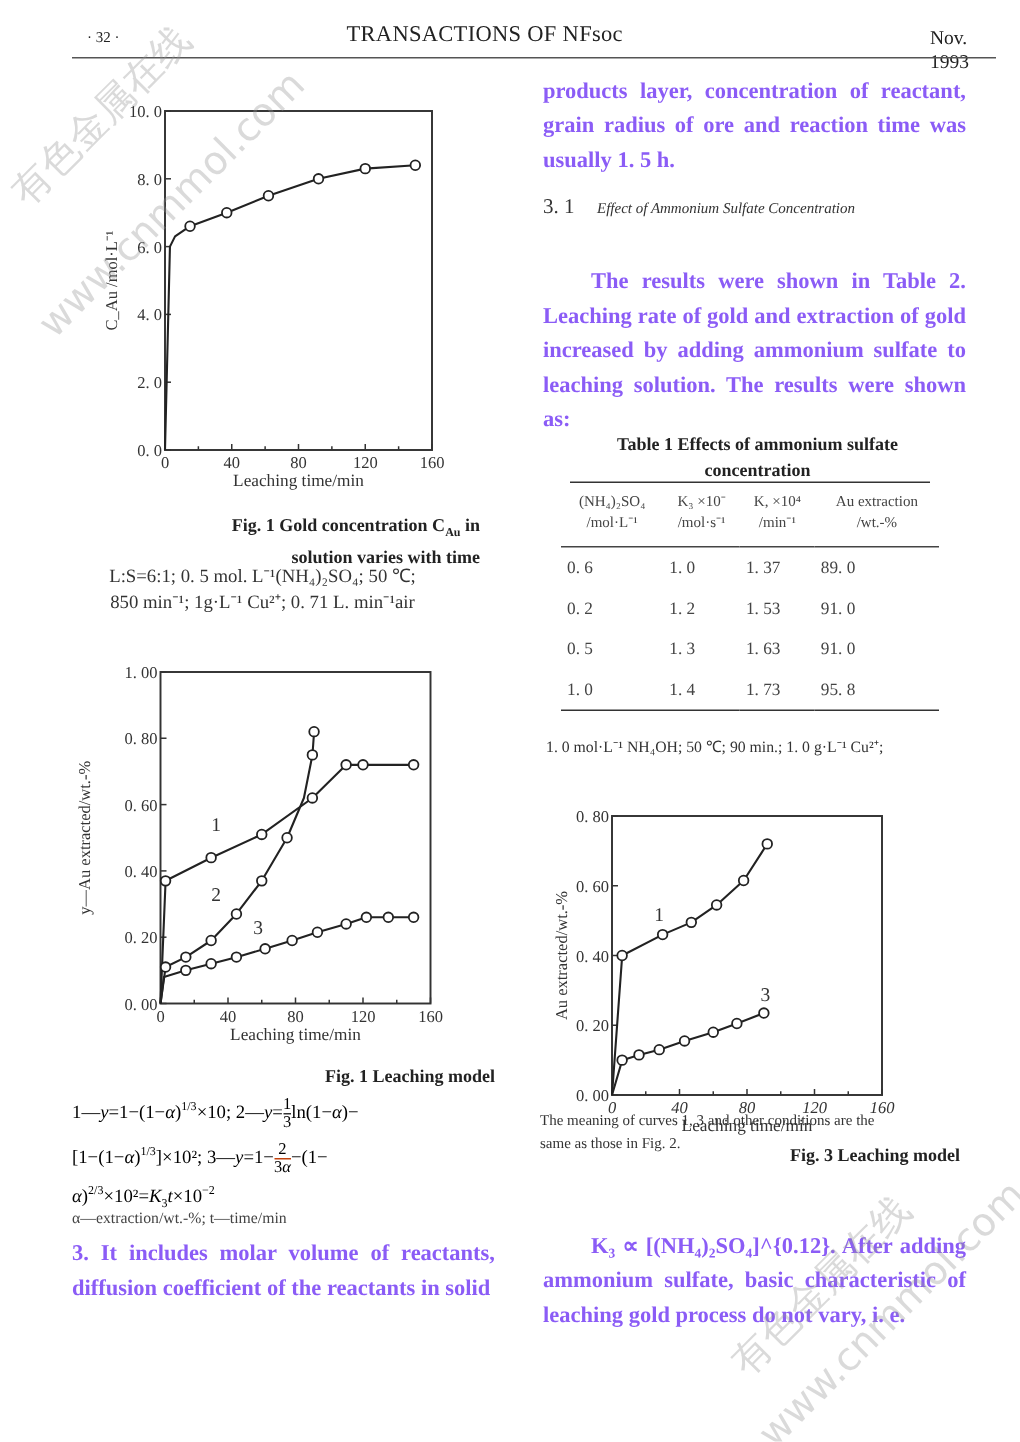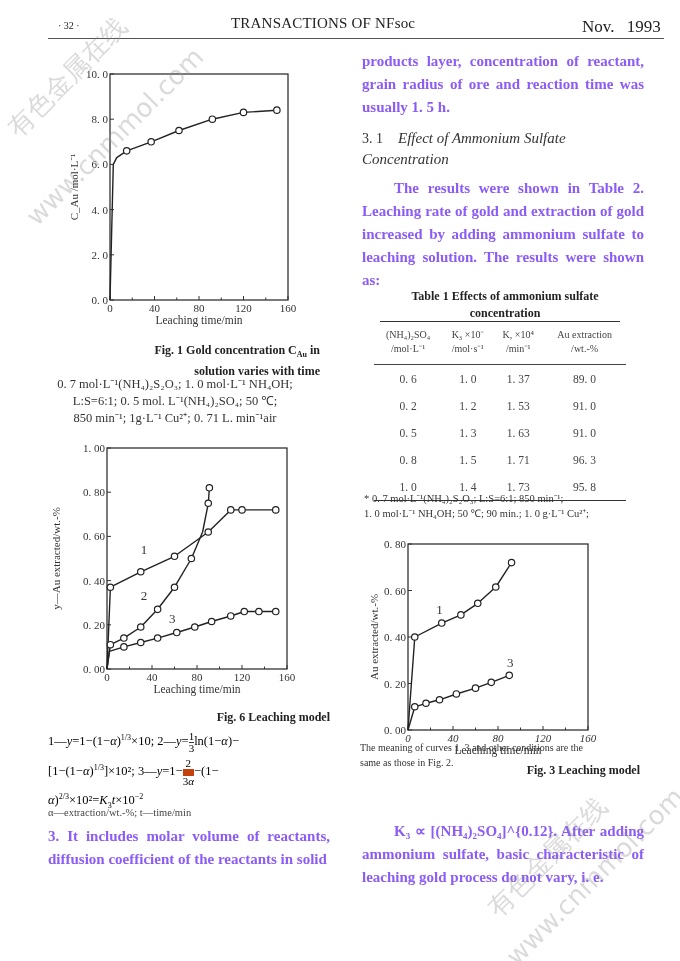--- a/index.html
+++ b/index.html
@@ -1,30 +1,30 @@
 <!DOCTYPE html>
 <html><head>
 <meta charset="utf-8">
 <style>
   html, body { margin:0; padding:0; background:#ffffff; }
   body { width:680px; height:961px; position:relative; overflow:hidden; font-family:"Liberation Serif", serif; color:#222; }
   .abs { position:absolute; }
   .header-left { left:58px; top:20px; font-size:10px;text-align:right; }
   .header-title { left:195px; top:15px; font-size:15px; letter-spacing:0.2px;margin-left:36px; }
-  .header-right { left:582px; top:17px; font-size:17px; word-spacing:8px; }
+  .header-right { left:620px; top:17px; font-size:13px; word-spacing:8px; }
   .header-rule { left:48px; top:38px; width:616px; height:0; border-top:1.5px solid #555; }
   .caption-bold { font-family:"Liberation Serif", serif; font-weight:bold; font-size:12px; text-align:right; }
   .cond { font-size:12.5px; line-height:17px; text-align:center; color:#333; }
   .body-text { font-size:15px; line-height:23px; text-align:justify; color:#8b5cf6;font-weight:bold; }
   .section-head { font-size:14px; color:#333; }
-  .section-head i { font-size:15px; }
+  .section-head i { font-size:10px; }
   .tbl-title { font-weight:bold; font-size:12px; text-align:center; line-height:17px; }
   table.data { border-collapse:collapse; font-size:11.5px; color:#444; }
   table.data th { font-weight:normal; font-size:10px; line-height:14px; padding:6px 2px 8px 2px; color:#444;text-align:center; }
-  table.data td { text-align:center; height:27px; padding:0 4px; }
+  table.data td { text-align:left; height:27px; padding:0 4px; }
   .rule-thick { border-top:1.6px solid #333; }
   .note { font-size:10.5px; line-height:15px; color:#333; }
   .small { font-size:10.5px; line-height:14px; color:#444; }
   .formula { font-size:12.5px; line-height:20px; color:#000000; }
   svg text { font-family:"Liberation Serif", serif; }
   .wm { position:absolute; font-family:"DejaVu Sans", sans-serif; color:rgba(150,150,150,0.35); font-size:26px; transform:rotate(-45deg); transform-origin:left top; white-space:nowrap; pointer-events:none; }
 </style>
 </head>
 <body>
 
@@ -69,21 +69,20 @@
     <circle cx="138.97500000000002" cy="70.5" r="3.2" fill="#fff" stroke="#222" stroke-width="1.2"></circle>
     <circle cx="172.35" cy="59.19999999999999" r="3.2" fill="#fff" stroke="#222" stroke-width="1.2"></circle>
     <circle cx="203.5" cy="52.41999999999999" r="3.2" fill="#fff" stroke="#222" stroke-width="1.2"></circle>
     <circle cx="236.875" cy="50.15999999999997" r="3.2" fill="#fff" stroke="#222" stroke-width="1.2"></circle>
   </svg>
 <div class="abs caption-bold" style="left:30px;top:342px;width:290px;line-height:17px">
   <span>Fig. 1    Gold concentration C</span><sub style="font-size:8px">Au</sub><span> in</span><br>
   <span>solution varies with time</span>
 </div>
 <div class="abs cond" style="left:30px;top:376px;width:290px">
-  <div>0. 7 mol·L⁻¹(NH₄)₂S₂O₃; 1. 0 mol·L⁻¹ NH₄OH;</div>
   <div>L:S=6:1; 0. 5 mol. L⁻¹(NH₄)₂SO₄; 50 ℃;</div>
   <div>850 min⁻¹; 1g·L⁻¹ Cu²⁺; 0. 71 L. min⁻¹air</div>
 </div>
 
 <svg class="abs" style="left:40px;top:440px" width="280" height="265" id="fig2svg">
     <rect x="67" y="8" width="180" height="221" fill="none" stroke="#333" stroke-width="1.3"></rect>
     <line x1="67" y1="229" x2="67" y2="225" stroke="#333"></line>
     <line x1="89.5" y1="229" x2="89.5" y2="226.5" stroke="#333"></line>
     <text x="67" y="241" text-anchor="middle" font-size="11" fill="#333" font-style="normal">0</text>
     <line x1="112" y1="229" x2="112" y2="225" stroke="#333"></line>
@@ -136,24 +135,24 @@
     <circle cx="117.625" cy="198.06" r="3.2" fill="#fff" stroke="#222" stroke-width="1.2"></circle>
     <circle cx="136.75" cy="192.535" r="3.2" fill="#fff" stroke="#222" stroke-width="1.2"></circle>
     <circle cx="154.75" cy="187.01" r="3.2" fill="#fff" stroke="#222" stroke-width="1.2"></circle>
     <circle cx="171.625" cy="181.485" r="3.2" fill="#fff" stroke="#222" stroke-width="1.2"></circle>
     <circle cx="190.75" cy="175.96" r="3.2" fill="#fff" stroke="#222" stroke-width="1.2"></circle>
     <circle cx="204.25" cy="171.54" r="3.2" fill="#fff" stroke="#222" stroke-width="1.2"></circle>
     <circle cx="218.875" cy="171.54" r="3.2" fill="#fff" stroke="#222" stroke-width="1.2"></circle>
     <circle cx="235.75" cy="171.54" r="3.2" fill="#fff" stroke="#222" stroke-width="1.2"></circle>
     <text x="128.875" y="182.59" font-size="13" fill="#333">3</text>
   </svg>
-<div class="abs caption-bold" style="left:30px;top:710px;width:300px">Fig. 6    Leaching model</div>
+<div class="abs caption-bold" style="left:30px;top:710px;width:300px">Fig. 1    Leaching model</div>
 <div class="abs formula" style="left:48px;top:728px;width:290px">
   <div>1—<i>y</i>=1−(1−<i>α</i>)<sup style="font-size:8px">1/3</sup>×10; 2—<i>y</i>=<span style="display:inline-block;text-align:center;vertical-align:middle;line-height:11px;font-size:11px">1<br><span style="border-top:1px solid #333;display:block">3</span></span>ln(1−<i>α</i>)−</div>
-  <div style="margin-top:4px">[1−(1−<i>α</i>)<sup style="font-size:8px">1/3</sup>]×10²; 3—<i>y</i>=1−<span style="display:inline-block;text-align:center;vertical-align:middle;line-height:11px;font-size:11px">2<br><span style="border-top:7px solid #c2410c;display:block">3<i>α</i></span></span>−(1−</div>
+  <div style="margin-top:4px">[1−(1−<i>α</i>)<sup style="font-size:8px">1/3</sup>]×10²; 3—<i>y</i>=1−<span style="display:inline-block;text-align:center;vertical-align:middle;line-height:11px;font-size:11px">2<br><span style="border-top:1px solid #c2410c;display:block">3<i>α</i></span></span>−(1−</div>
   <div><i>α</i>)<sup style="font-size:8px">2/3</sup>×10²=<i>K</i><sub style="font-size:8px">3</sub><i>t</i>×10<sup style="font-size:8px">−2</sup></div>
 </div>
 <div class="abs small" style="left:48px;top:806px;width:290px">α—extraction/wt.-%; t—time/min</div>
 
 <div class="abs body-text" style="left:48px;top:825px;width:282px">3. It includes molar volume of reactants, diffusion coefficient of the reactants in solid</div>
 
 <div class="abs body-text" style="left:362px;top:50px;width:282px">products layer, concentration of reactant, grain radius of ore and reaction time was usually 1. 5 h.</div>
 <div class="abs section-head" style="left:362px;top:128px;width:282px;line-height:21px">
   <span style="display:inline-block;width:36px">3. 1</span><i>Effect of Ammonium Sulfate Concentration</i>
 </div>
@@ -186,35 +185,28 @@
         <td>1. 53</td>
         <td>91. 0</td>
       </tr>
       <tr>
         <td>0. 5</td>
         <td>1. 3</td>
         <td>1. 63</td>
         <td>91. 0</td>
       </tr>
       <tr>
-        <td>0. 8</td>
-        <td>1. 5</td>
-        <td>1. 71</td>
-        <td>96. 3</td>
-      </tr>
-      <tr>
         <td>1. 0</td>
         <td>1. 4</td>
         <td>1. 73</td>
         <td>95. 8</td>
       </tr>
     </tbody>
 </table>
 <div class="abs note" style="left:364px;top:491px;width:300px">
-  <div>*   0. 7 mol·L⁻¹(NH₄)₂S₂O₃; L:S=6:1; 850 min⁻¹;</div>
   <div>1. 0 mol·L⁻¹ NH₄OH; 50 ℃; 90 min.; 1. 0 g·L⁻¹ Cu²⁺;</div>
 </div>
 
 <svg class="abs" style="left:360px;top:536px" width="290" height="232" id="fig3svg">
     <rect x="48" y="8" width="180" height="186" fill="none" stroke="#333" stroke-width="1.3"></rect>
     <line x1="48" y1="194" x2="48" y2="190" stroke="#333"></line>
     <line x1="70.5" y1="194" x2="70.5" y2="191.5" stroke="#333"></line>
     <text x="48" y="206" text-anchor="middle" font-size="11" fill="#333" font-style="italic">0</text>
     <line x1="93" y1="194" x2="93" y2="190" stroke="#333"></line>
     <line x1="115.5" y1="194" x2="115.5" y2="191.5" stroke="#333"></line>

